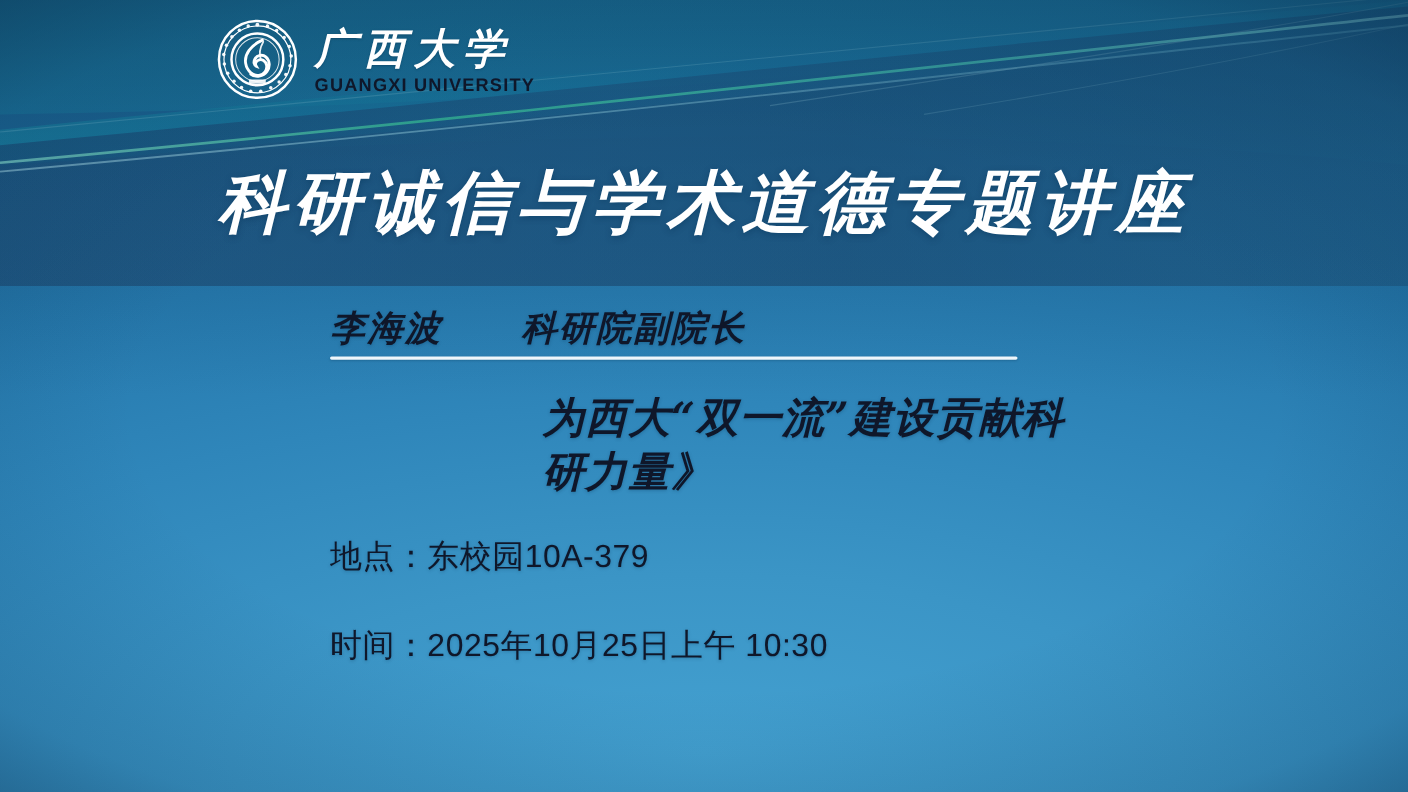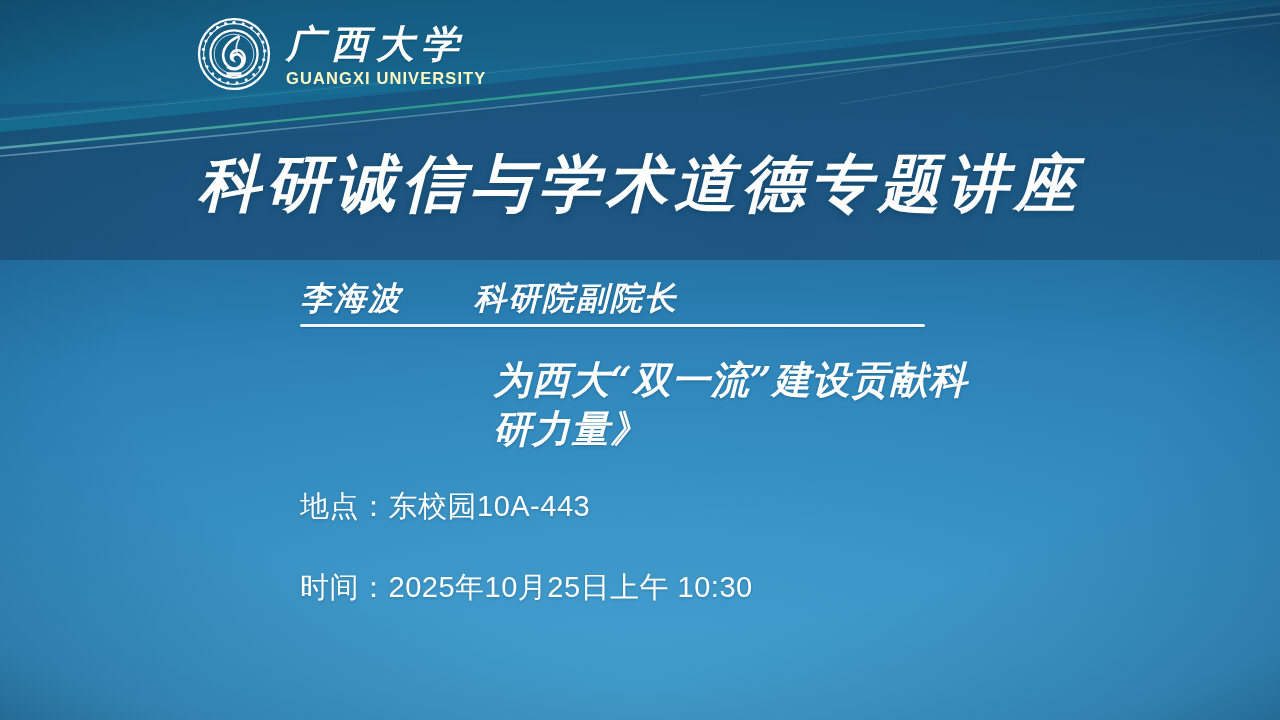--- a/index.html
+++ b/index.html
@@ -83,21 +83,21 @@
     letter-spacing: 7px;
     font-weight: 700;
     font-style: italic;
     text-shadow: 0 1px 2px rgba(0,40,70,0.35);
   }
   .logo-en {
     margin-top: 7px;
     font-family: "Liberation Sans", sans-serif;
     font-size: 16.5px;
     line-height: 1;
-    color: #fef9c3;
+    color: #0f172a;
     font-weight: 700;
     letter-spacing: 1.1px;
   }
 
   
   .headline {
     position: absolute;
     left: 0;
     right: 0;
     top: 142px;
@@ -113,21 +113,21 @@
     white-space: nowrap;
   }
 
   
   .body-block {
     position: absolute;
     left: 300px;
     top: 278px;
     width: 700px;
     z-index: 5;
-    color: #ffffff;
+    color: #0f172a;
   }
 
   .serif {
     font-family: "DejaVu Serif", "Liberation Serif", serif;
     font-style: italic;
     font-weight: 700;
   }
 
   .speaker-row {
     display: flex;
@@ -298,17 +298,17 @@
     <div class="speaker-row serif">
       <span class="speaker-name">李海波</span>
       <span class="speaker-role">科研院副院长</span>
     </div>
     <div class="rule"></div>
 
     <div class="topic-block">
       <div class="topic-line-2 serif">为西大“双一流”建设贡献科研力量》</div>
     </div>
 
-    <div class="meta">地点：东校园10A-443</div>
+    <div class="meta">地点：东校园10A-379</div>
     <div class="meta">时间：2025年10月25日上午 10:30</div>
 
   </div>
 </div>
 
 </body></html>

